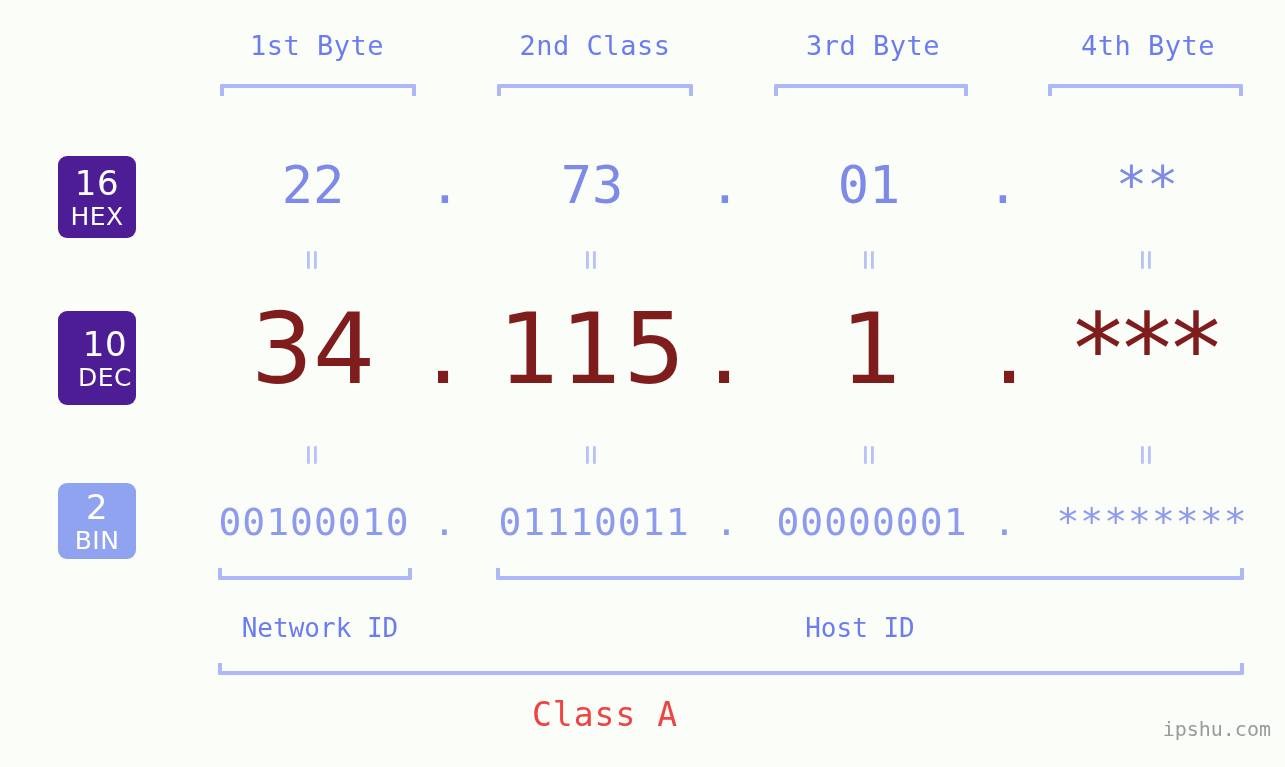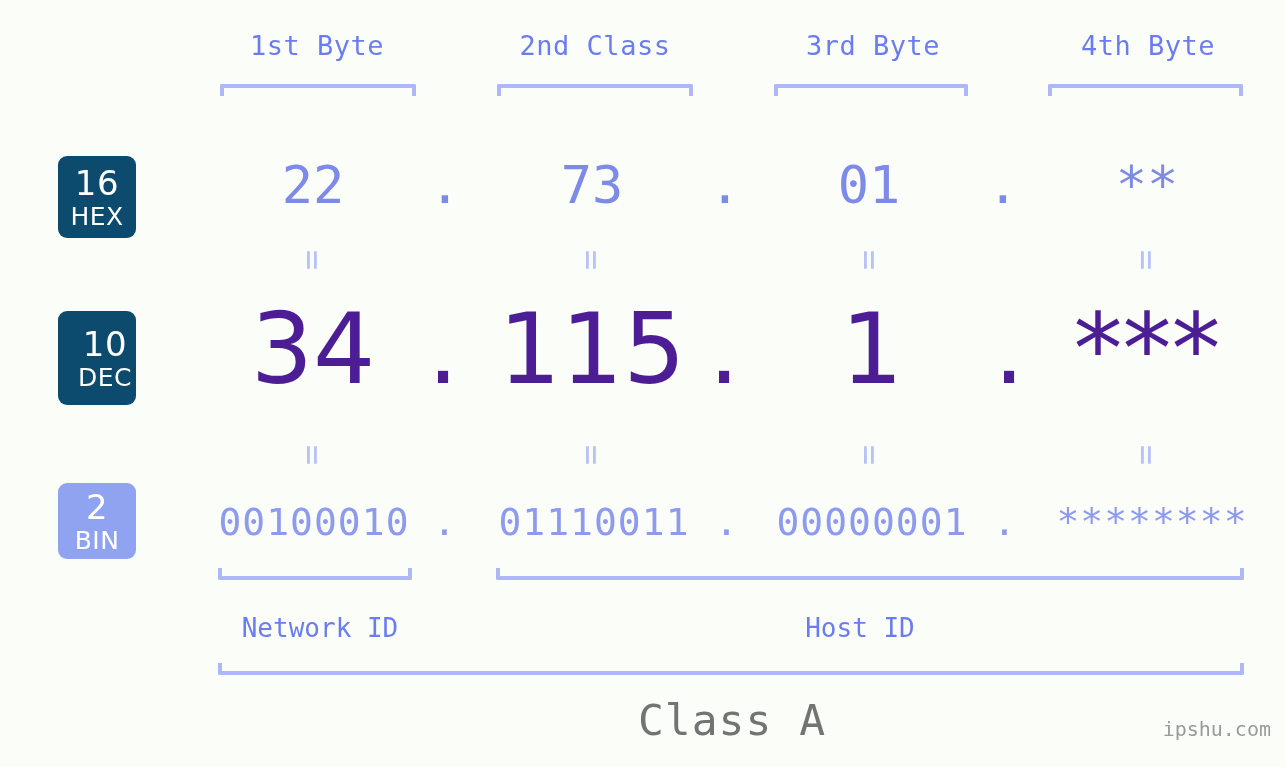--- a/index.html
+++ b/index.html
@@ -51,21 +51,21 @@
     border-radius: 0 0 2px 2px;
     box-sizing: border-box;
   }
 
   
   .badge {
     position: absolute;
     left: 46px;
     width: 78px;
     border-radius: 9px;
-    background: #0c4a6e;
+    background: #4c1d95;
     color: #ffffff;
     display: flex;
     flex-direction: column;
     align-items: center;
     justify-content: center;
     font-family: "DejaVu Sans", sans-serif;
     line-height: 1;
     box-sizing: border-box;
   }
   .badge .num {
@@ -107,21 +107,21 @@
     font-size: 52px;
     color: #7e8ae8;
     top: 0;
   }
   .hex-row { top: 155px; height: 70px; }
 
   
   .dec-row .seg, .dec-row .dot {
     font-family: "DejaVu Sans", sans-serif;
     font-size: 98px;
-    color: #4c1d95;
+    color: #7f1d1d;
     top: 0;
     line-height: 1;
   }
   .dec-row { top: 300px; height: 120px; }
 
   
   .bin-row .seg, .bin-row .dot {
     font-family: "DejaVu Sans Mono", monospace;
     font-size: 38px;
     color: #8d9aef;
@@ -148,24 +148,24 @@
     text-align: center;
     font-family: "DejaVu Sans Mono", monospace;
     font-size: 26px;
     color: #6b7cf0;
     white-space: nowrap;
   }
 
   
   #class-label {
     position: absolute;
-    text-align: center;
-    font-family: "DejaVu Sans Mono", monospace;
-    font-size: 43px;
-    color: #737373;
+    text-align: left;
+    font-family: "DejaVu Sans Mono", monospace;
+    font-size: 33px;
+    color: #ef4444;
     white-space: nowrap;
     letter-spacing: 1px;
   }
 
   
   #watermark {
     position: absolute;
     right: 14px;
     bottom: 26px;
     font-family: "DejaVu Sans Mono", monospace;

